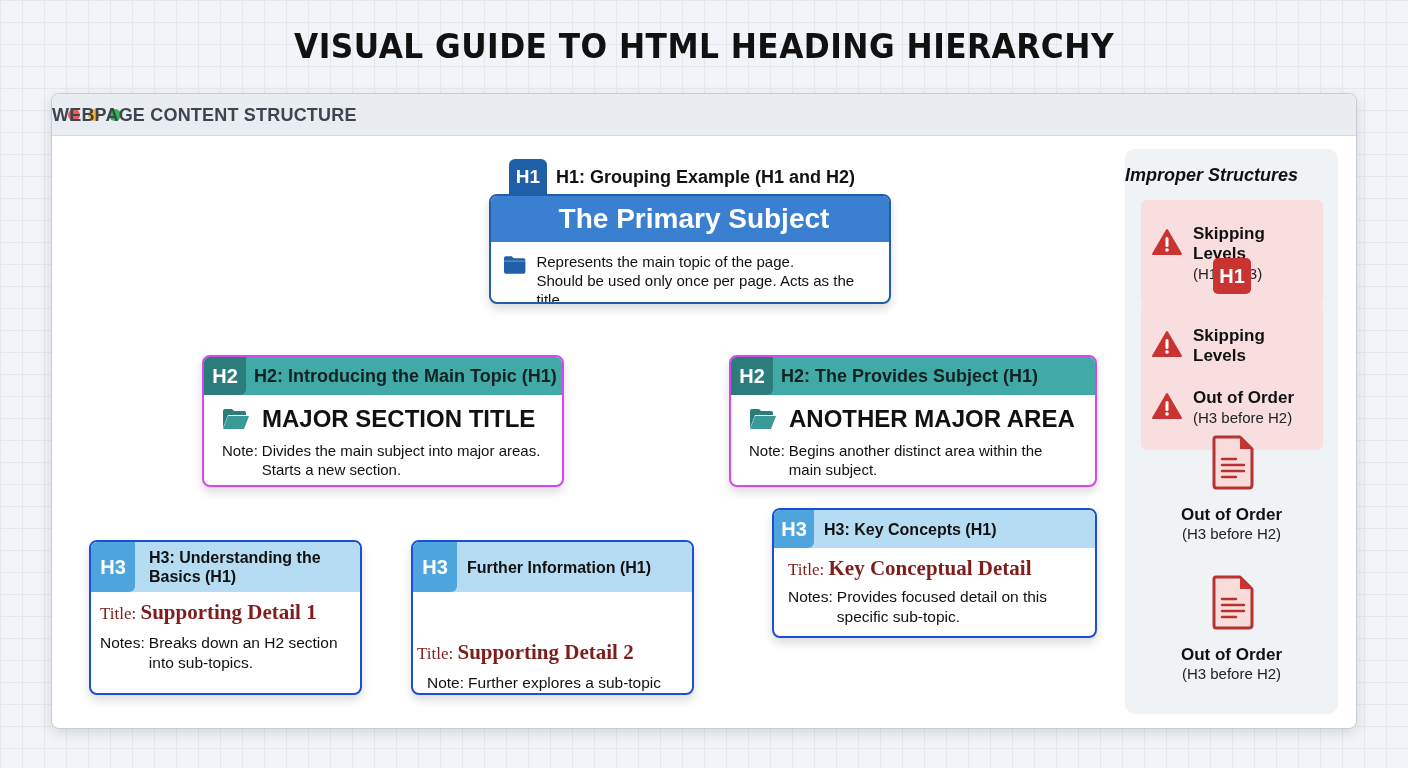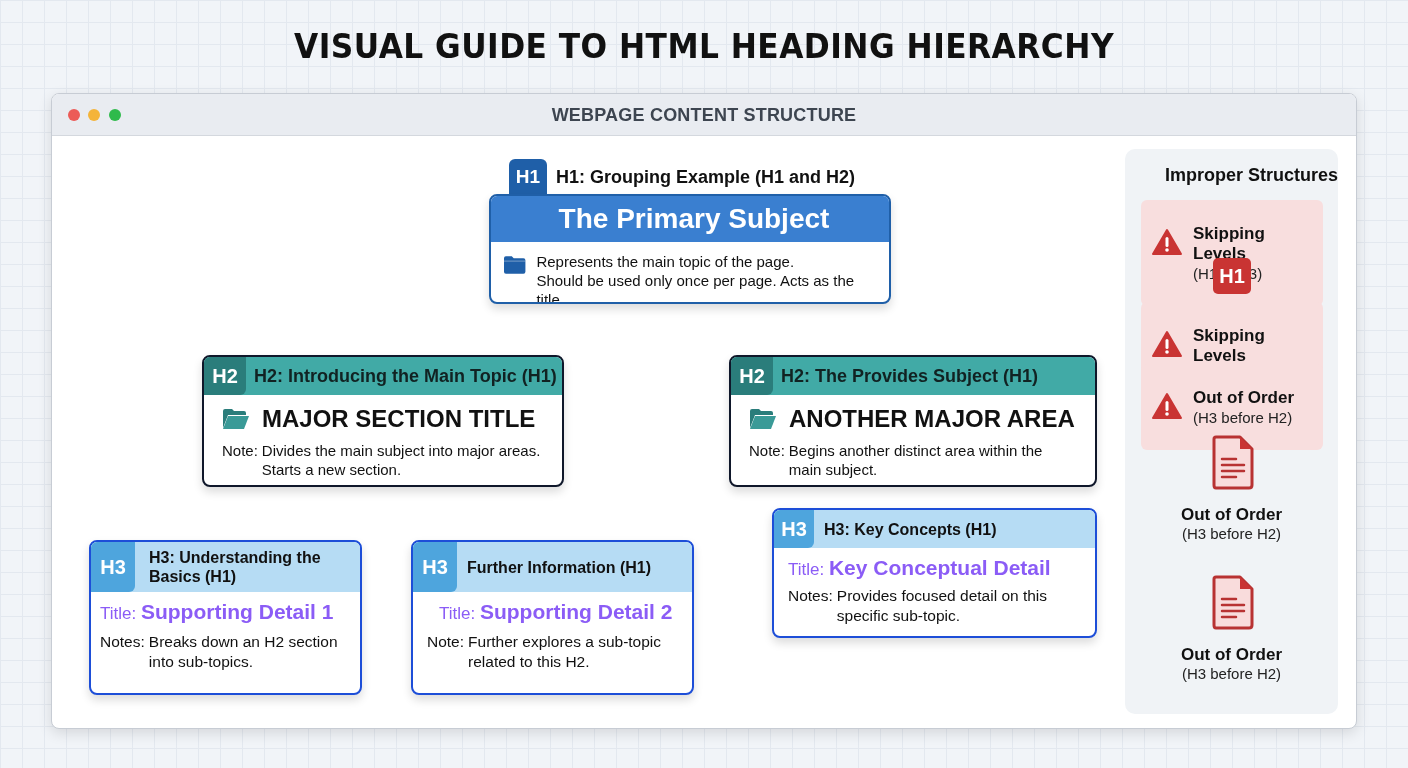--- a/index.html
+++ b/index.html
@@ -28,21 +28,21 @@
   }
   .titlebar {
     height: 42px; background: #e9ecf1; border-bottom: 1px solid #d4d8de;
     position: relative;
   }
   .dot { position: absolute; top: 15px; width: 12px; height: 12px; border-radius: 50%; }
   .dot.red { left: 16px; background: #ec5b57; }
   .dot.yellow { left: 36px; background: #f4b43a; }
   .dot.green { left: 57px; background: #2fba4b; }
   .titlebar-text {
-    position: absolute; left: 0; right: 0; top: 11px; text-align: center;
+    position: absolute; left: 0; right: 0; top: 11px; 
     font-size: 18px; font-weight: 700; color: #3d4550; letter-spacing: 0.2px;
   }
 
   .card {
     position: absolute; background: #fff; border-radius: 8px;
     box-shadow: 0 5px 10px rgba(0,0,0,0.14);
     overflow: hidden;
   }
   .card-header { position: relative; display: flex; align-items: center; }
   .badge {
@@ -64,44 +64,44 @@
     left: 489px; top: 194px; width: 402px; height: 110px; border: 2px solid #1f5fa8;
   }
   .h1-card .title-bar {
     background: #3a7fd0; height: 46px; color: #fff; font-size: 28px; font-weight: 700;
     text-align: center; line-height: 46px; padding-left: 8px;
   }
   .h1-card .body { display: flex; padding: 10px 12px; font-size: 15px; line-height: 19px; color: #111; }
   .h1-card .body .folder { margin-top: 3px; margin-right: 10px; }
 
   
-  .h2-card { border: 2px solid #0f172a; }
+  .h2-card { border: 2px solid #d946ef; }
   .h2-card .card-header { height: 38px; background: #41aaa6; }
   .h2-card .badge { width: 42px; background: #2a7d7b; font-size: 20px; }
   .h2-card .header-text { margin-left: 8px; font-size: 18px; color: #122; }
   .h2-card .big-title { display: flex; align-items: center; padding: 10px 0 0 18px; font-size: 24px; font-weight: 700; color: #111; }
   .h2-card .big-title .folder { margin-right: 12px; }
   .h2-card .note { display: flex; padding: 8px 18px 0 18px; font-size: 15px; line-height: 19px; color: #111; }
   .note .lbl { white-space: nowrap; margin-right: 4px; }
 
   
   .h3-card { border: 2px solid #1d4ed8; }
   .h3-card .card-header { background: #b6dcf4; height: 50px; }
   .h3-card .badge { width: 44px; background: #4ea5dd; font-size: 20px; }
   .h3-card .header-text { margin-left: 14px; font-size: 16px; line-height: 19px; color: #111; }
-  .h3-card .title-line { padding: 8px 0 0 9px; font-size: 17px; color: #8b5cf6; }
+  .h3-card .title-line { padding: 8px 0 0 9px; font-size: 17px; color: #7f1d1d; font-family: Liberation Serif, serif; }
   .h3-card .title-line b { font-size: 21px; font-weight: 700; }
   .h3-card .note { display: flex; padding: 8px 9px 0 9px; font-size: 15.5px; line-height: 20px; color: #111; }
 
   
   .side-panel {
     position: absolute; left: 1125px; top: 149px; width: 213px; height: 565px;
     background: #f0f3f6; border-radius: 10px;
   }
-  .side-title { text-align: right; font-size: 18px; font-weight: 700; margin-top: 16px; color: #111; }
+  .side-title { text-align: left; font-size: 18px; font-weight: 700; margin-top: 16px; color: #111; font-style: italic; }
   .warn-box {
     position: absolute; left: 16px; width: 182px; background: #f8dede; border-radius: 6px;
     display: flex; align-items: flex-start; padding: 24px 10px;
   }
   .warn-box .txt b { display: block; font-size: 17px; color: #111; }
   .warn-box .txt span { display: block; font-size: 15px; color: #222; margin-top: 1px; }
   .warn-box svg { margin: 4px 10px 0 0; flex: none; }
   .h1-red {
     position: absolute; left: 88px; top: 109px; width: 38px; height: 36px; border-radius: 5px;
     background: #c93433; color: #fff; font-weight: 700; font-size: 20px;
@@ -212,21 +212,21 @@
     <span class="lbl">Notes:</span>
     <span>Breaks down an H2 section into sub-topics.</span>
   </div>
 </div>
 
 <div class="card h3-card" style="left:411px; top:540px; width:283px; height:155px;">
   <div class="card-header">
     <span class="badge">H3</span>
     <span class="header-text" style="margin-left:10px;">Further Information (H1)</span>
   </div>
-  <div class="title-line" style="padding-left:26px;">
+  <div class="title-line" style="padding-left:4px;margin-top:40px;">
     <span>Title:</span>
     <b>Supporting Detail 2</b>
   </div>
   <div class="note" style="padding-left:14px;">
     <span class="lbl">Note:</span>
     <span>Further explores a sub-topic related to this H2.</span>
   </div>
 </div>
 
 <div class="card h3-card" style="left:772px; top:508px; width:325px; height:130px;">

